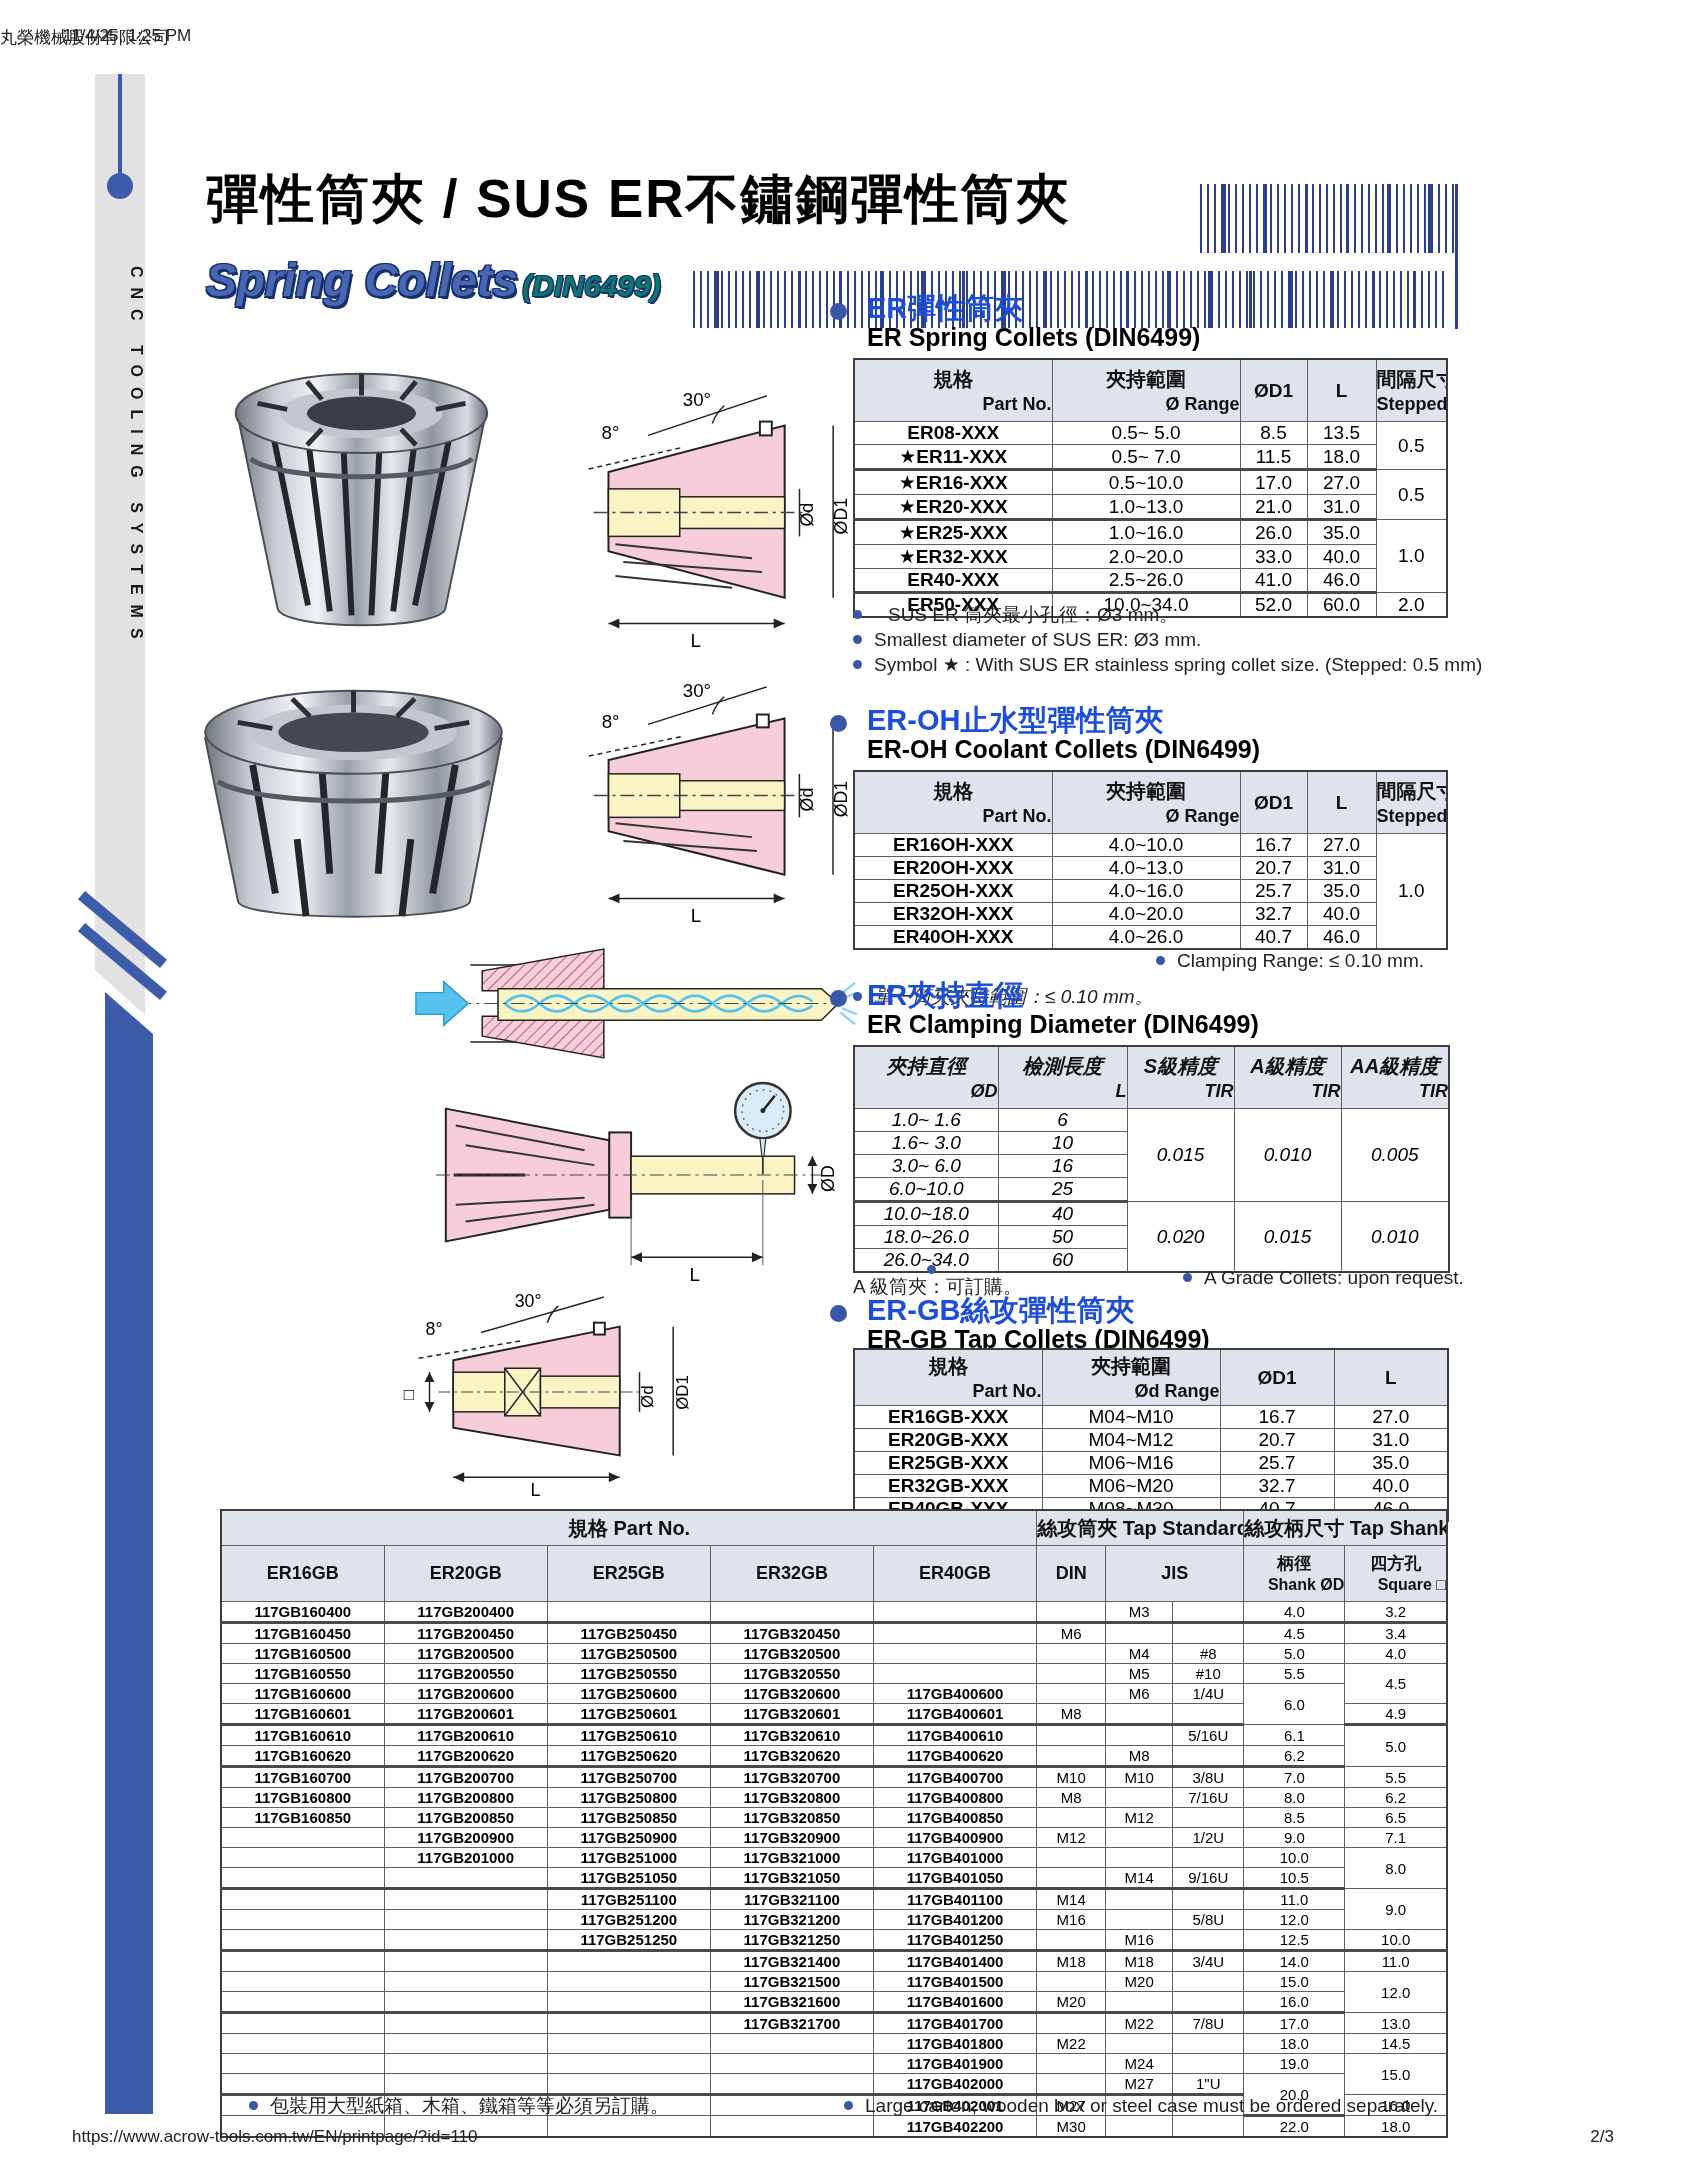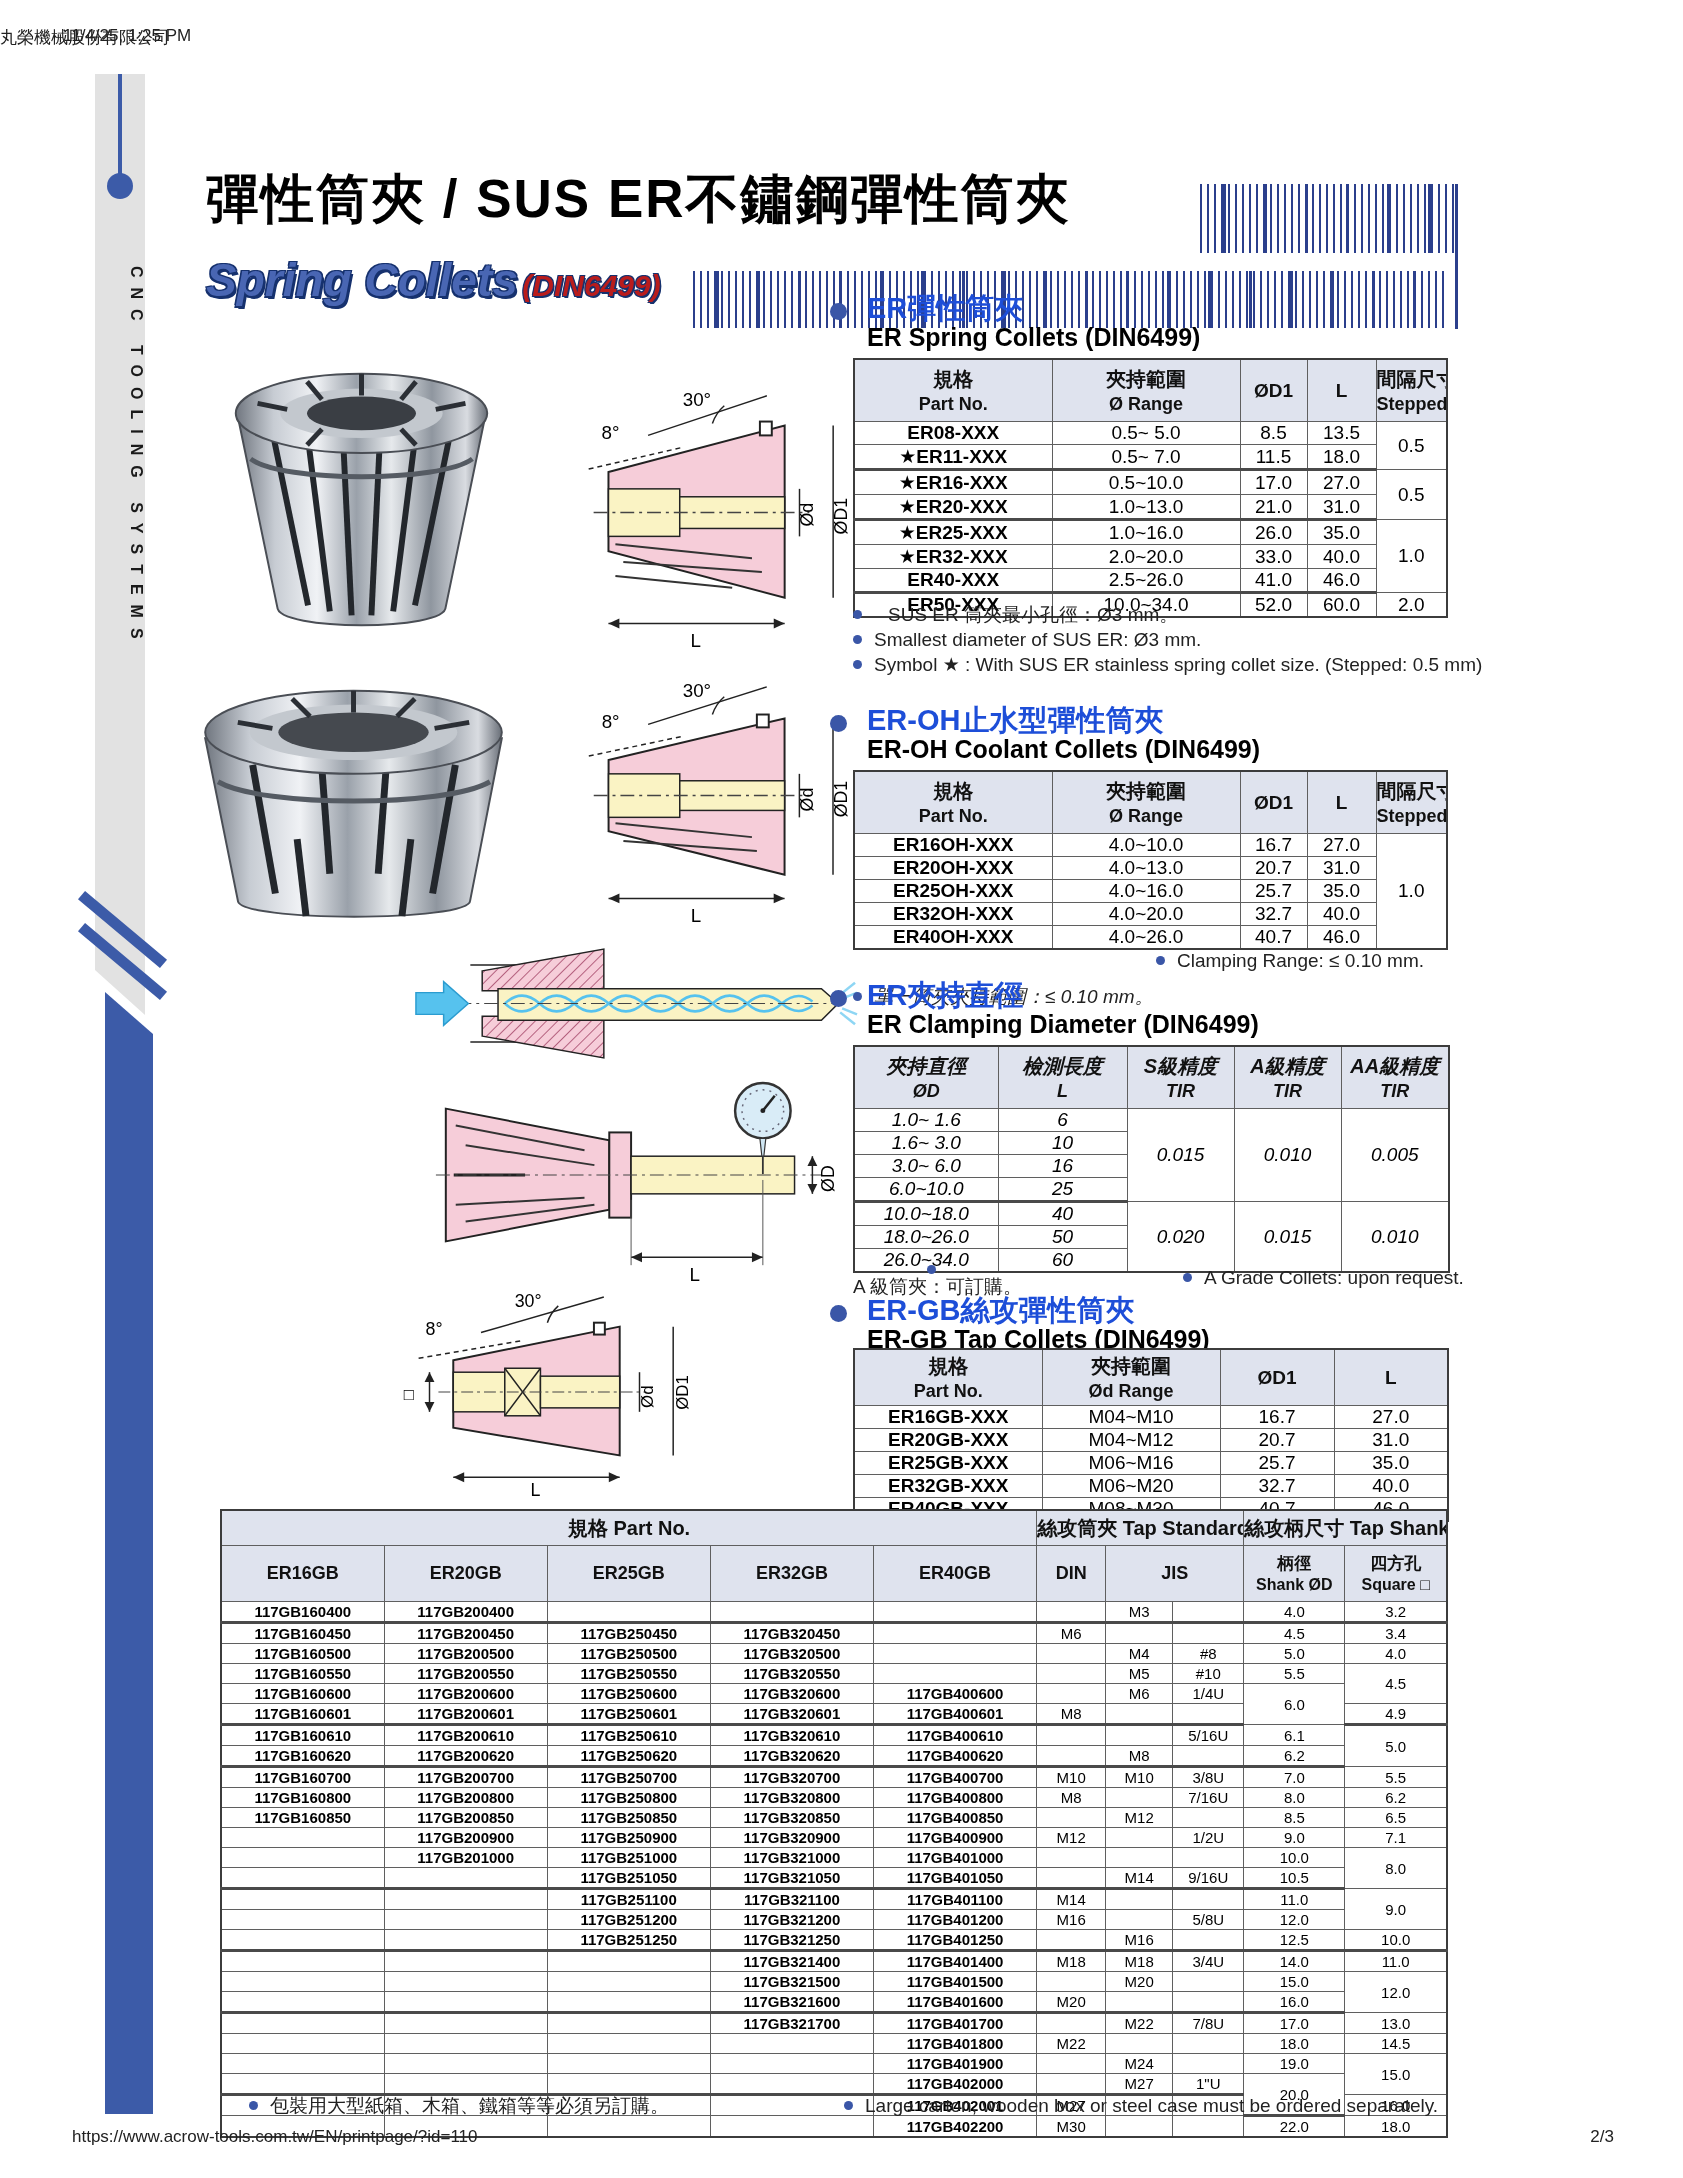--- a/index.html
+++ b/index.html
@@ -25,21 +25,21 @@
   .stripe1{left:69px;top:924px;}
   .stripe2{left:69px;top:956px;}
   .side-blue{left:105px;top:992px;width:48px;height:1122px;background:#3c5ba8;
     clip-path:polygon(0 0,100% 42px,100% 100%,0 100%);}
 
   
   .main-title-cn{left:206px;top:164px;font-size:53px;font-weight:bold;color:#000;letter-spacing:2px;white-space:nowrap;}
   .main-title-en{left:206px;top:253px;white-space:nowrap;}
   .main-title-en .big{font-size:46px;font-weight:900;font-style:italic;color:#4966b3;
      text-shadow:2.5px 2.5px 0 #16316e,-1.5px -1.5px 0 #16316e,1.5px -1.5px 0 #16316e,-1.5px 1.5px 0 #16316e;}
-  .main-title-en .din{font-size:30px;font-weight:900;font-style:italic;color:#b91c1c;
+  .main-title-en .din{font-size:30px;font-weight:900;font-style:italic;color:#0f766e;
      text-shadow:1.5px 1.5px 0 #16316e,-1px -1px 0 #16316e,1px -1px 0 #16316e,-1px 1px 0 #16316e;}
   .barcode{background-image:repeating-linear-gradient(90deg,#2b3f8c 0 2px,transparent 2px 7px),
      repeating-linear-gradient(90deg,transparent 0 23px,#2b3f8c 23px 26px,transparent 26px 41px);}
   .bc1{left:1200px;top:184px;width:255px;height:69px;}
   .bc2{left:693px;top:271px;width:752px;height:57px;}
   .bc-conn{left:1455px;top:184px;width:3px;height:145px;background:#2b3f8c;}
 
   
   .sec-dot{width:17px;height:17px;border-radius:50%;background:#3a56a7;}
   .sec-cn{font-size:29px;font-weight:bold;color:#1d4ed8;white-space:nowrap;}
@@ -48,21 +48,21 @@
   
   .note-line{display:flex;align-items:center;font-size:19px;color:#222;white-space:nowrap;}
   .note-line .b{width:9px;height:9px;border-radius:50%;background:#3a56a7;margin-right:12px;flex:0 0 auto;}
 
   
   .dtab table{border-collapse:collapse;table-layout:fixed;width:100%;background:#fff;border:2px solid #3c3c3c;}
   .dtab th,.dtab td{border:1px solid #5f5f5f;text-align:center;vertical-align:middle;padding:0;
      overflow:hidden;white-space:nowrap;}
   .dtab th{background:#dfe3ee;font-weight:bold;font-size:19px;line-height:23px;}
   .dtab .cn{display:block;font-size:20px;line-height:26px;}
-  .dtab .en{display:block;font-size:18px;line-height:24px;}
+  .dtab .en{display:block;font-size:18px;line-height:24px;text-align:right;}
   .dtab td{font-size:19px;color:#000;}
   .dtab .pn{font-weight:bold;}
   .dtab tr.sep td{border-bottom:3px solid #4a4a4a;}
   .t-sm th{height:61px;}
   .t-sm td{height:22px;}
   .t-gb th{height:55px;}
   .t-gb td{height:20px;}
   .t-big thead tr:first-child th{height:34px;font-size:20px;}
   .t-big thead tr:nth-child(2) th{height:55px;font-size:18px;}
   .t-big .cn{font-size:17px;line-height:22px;}

